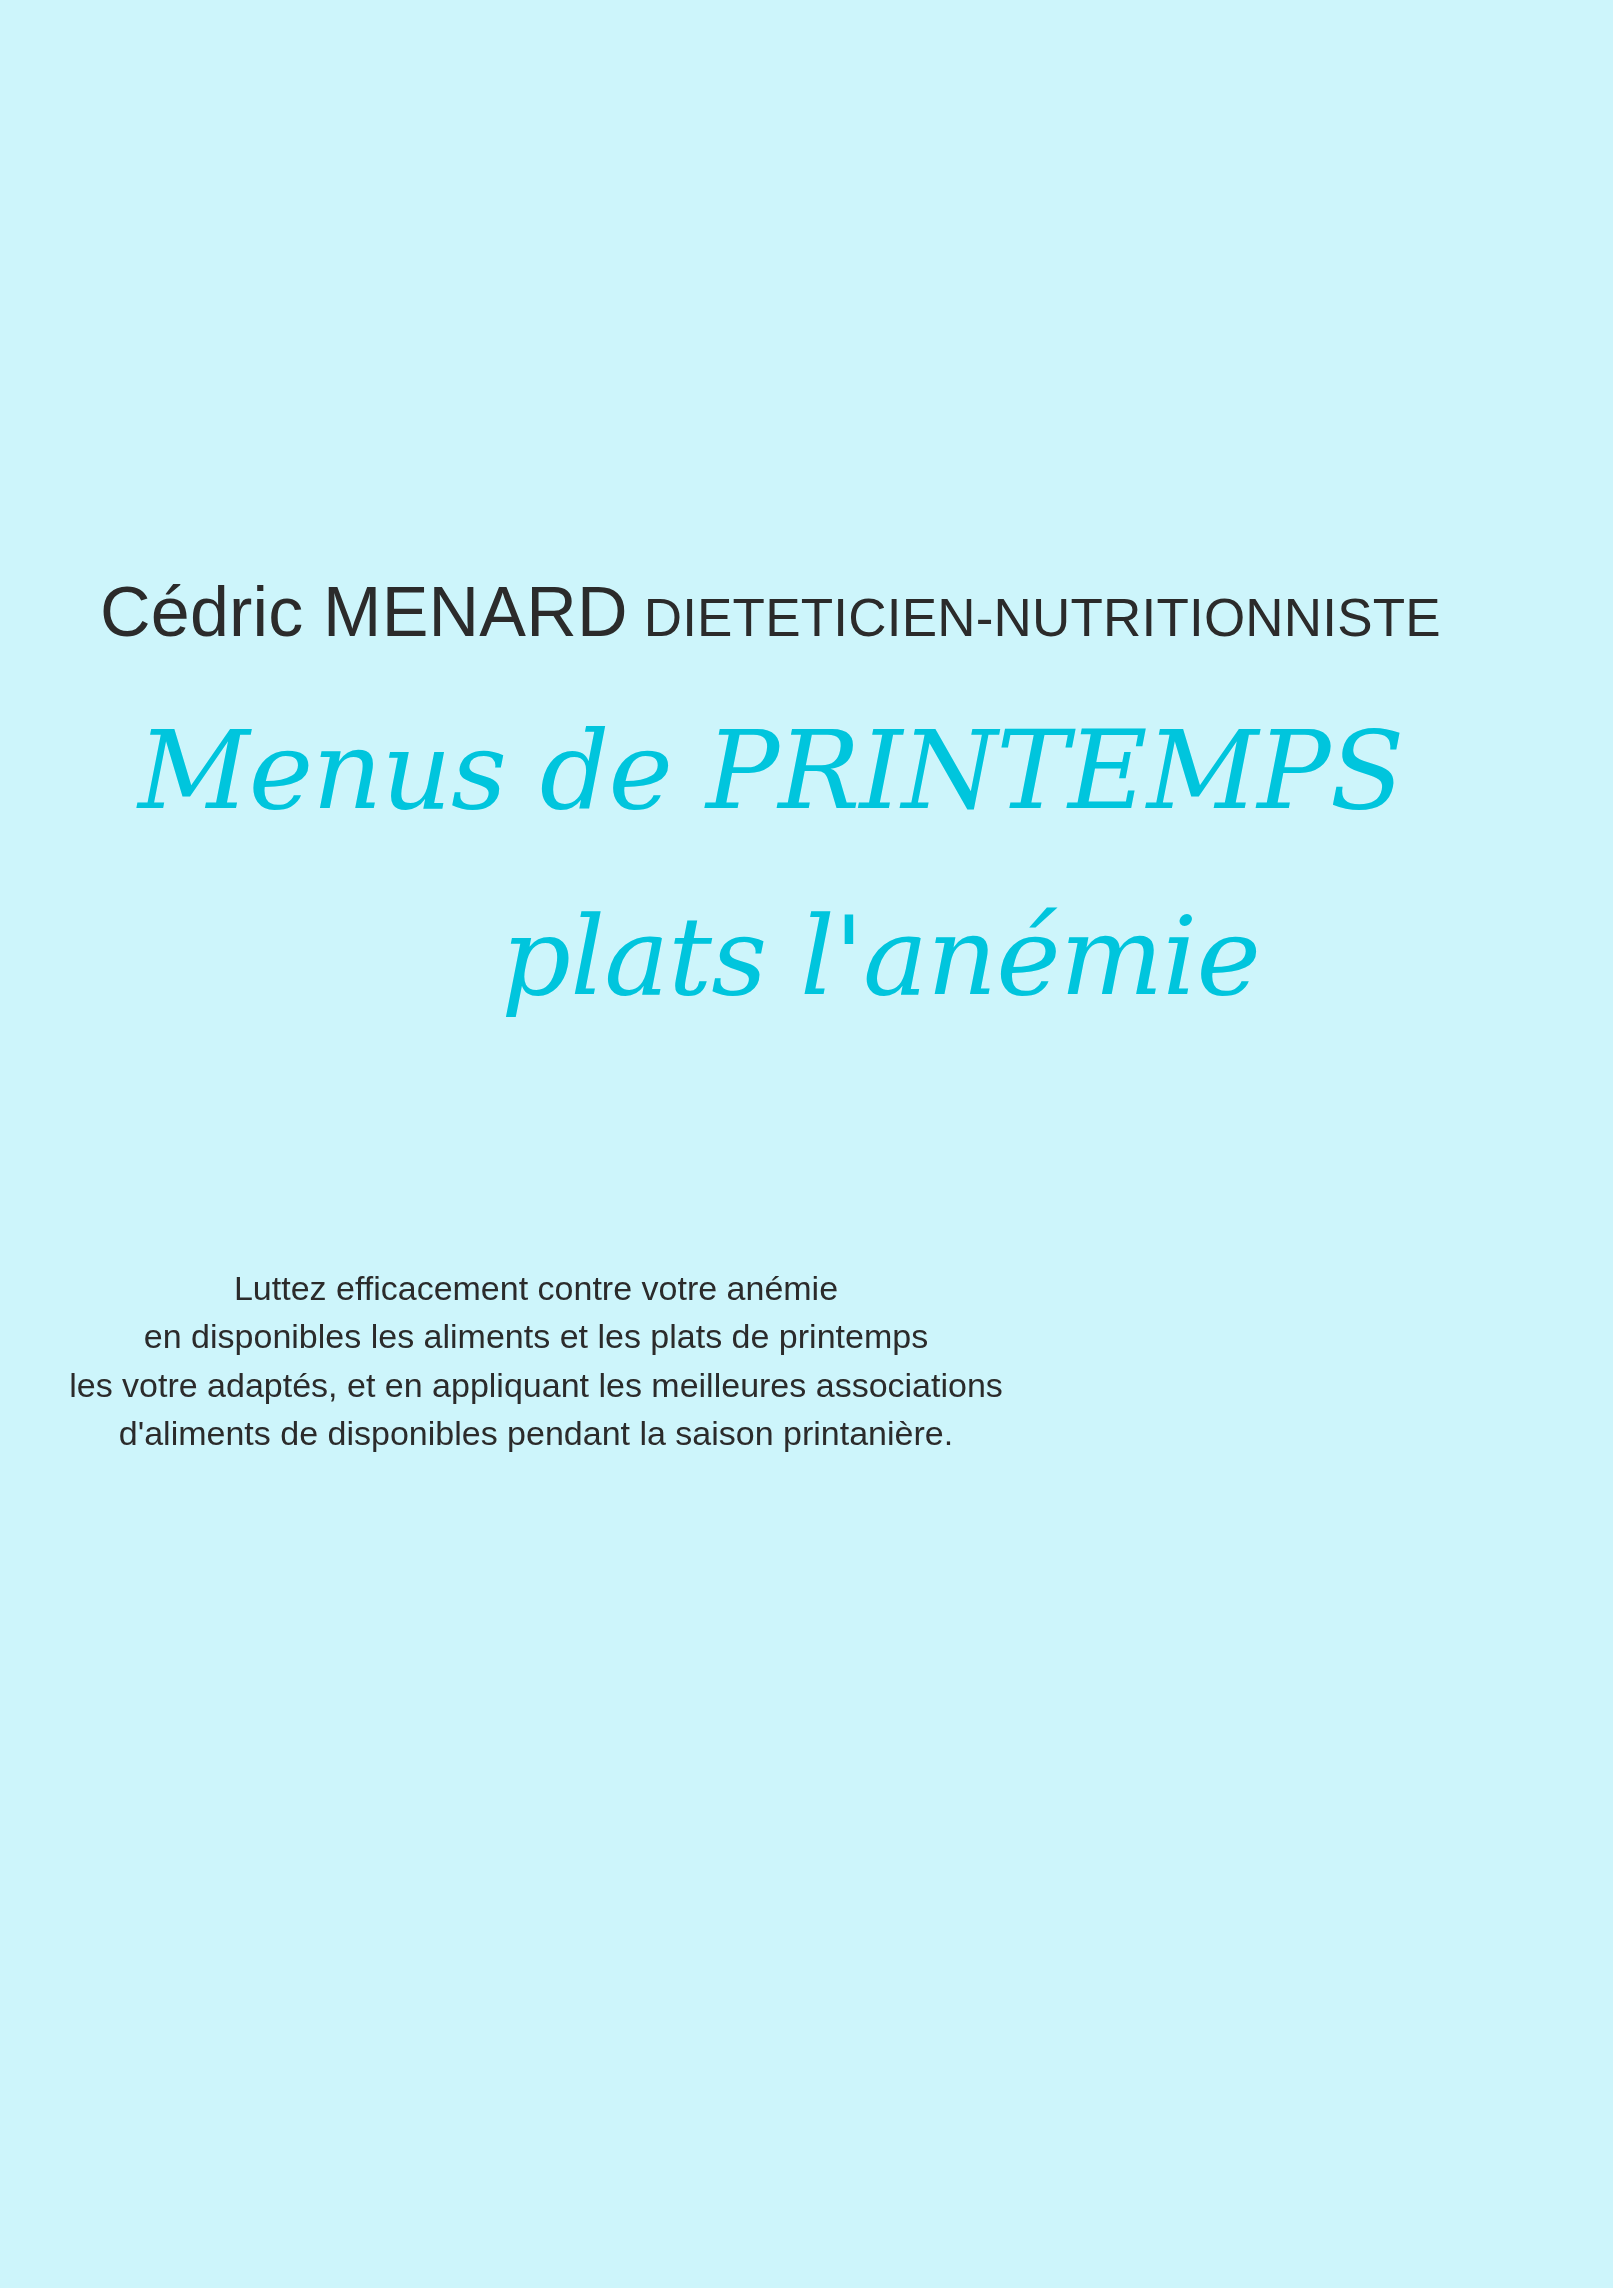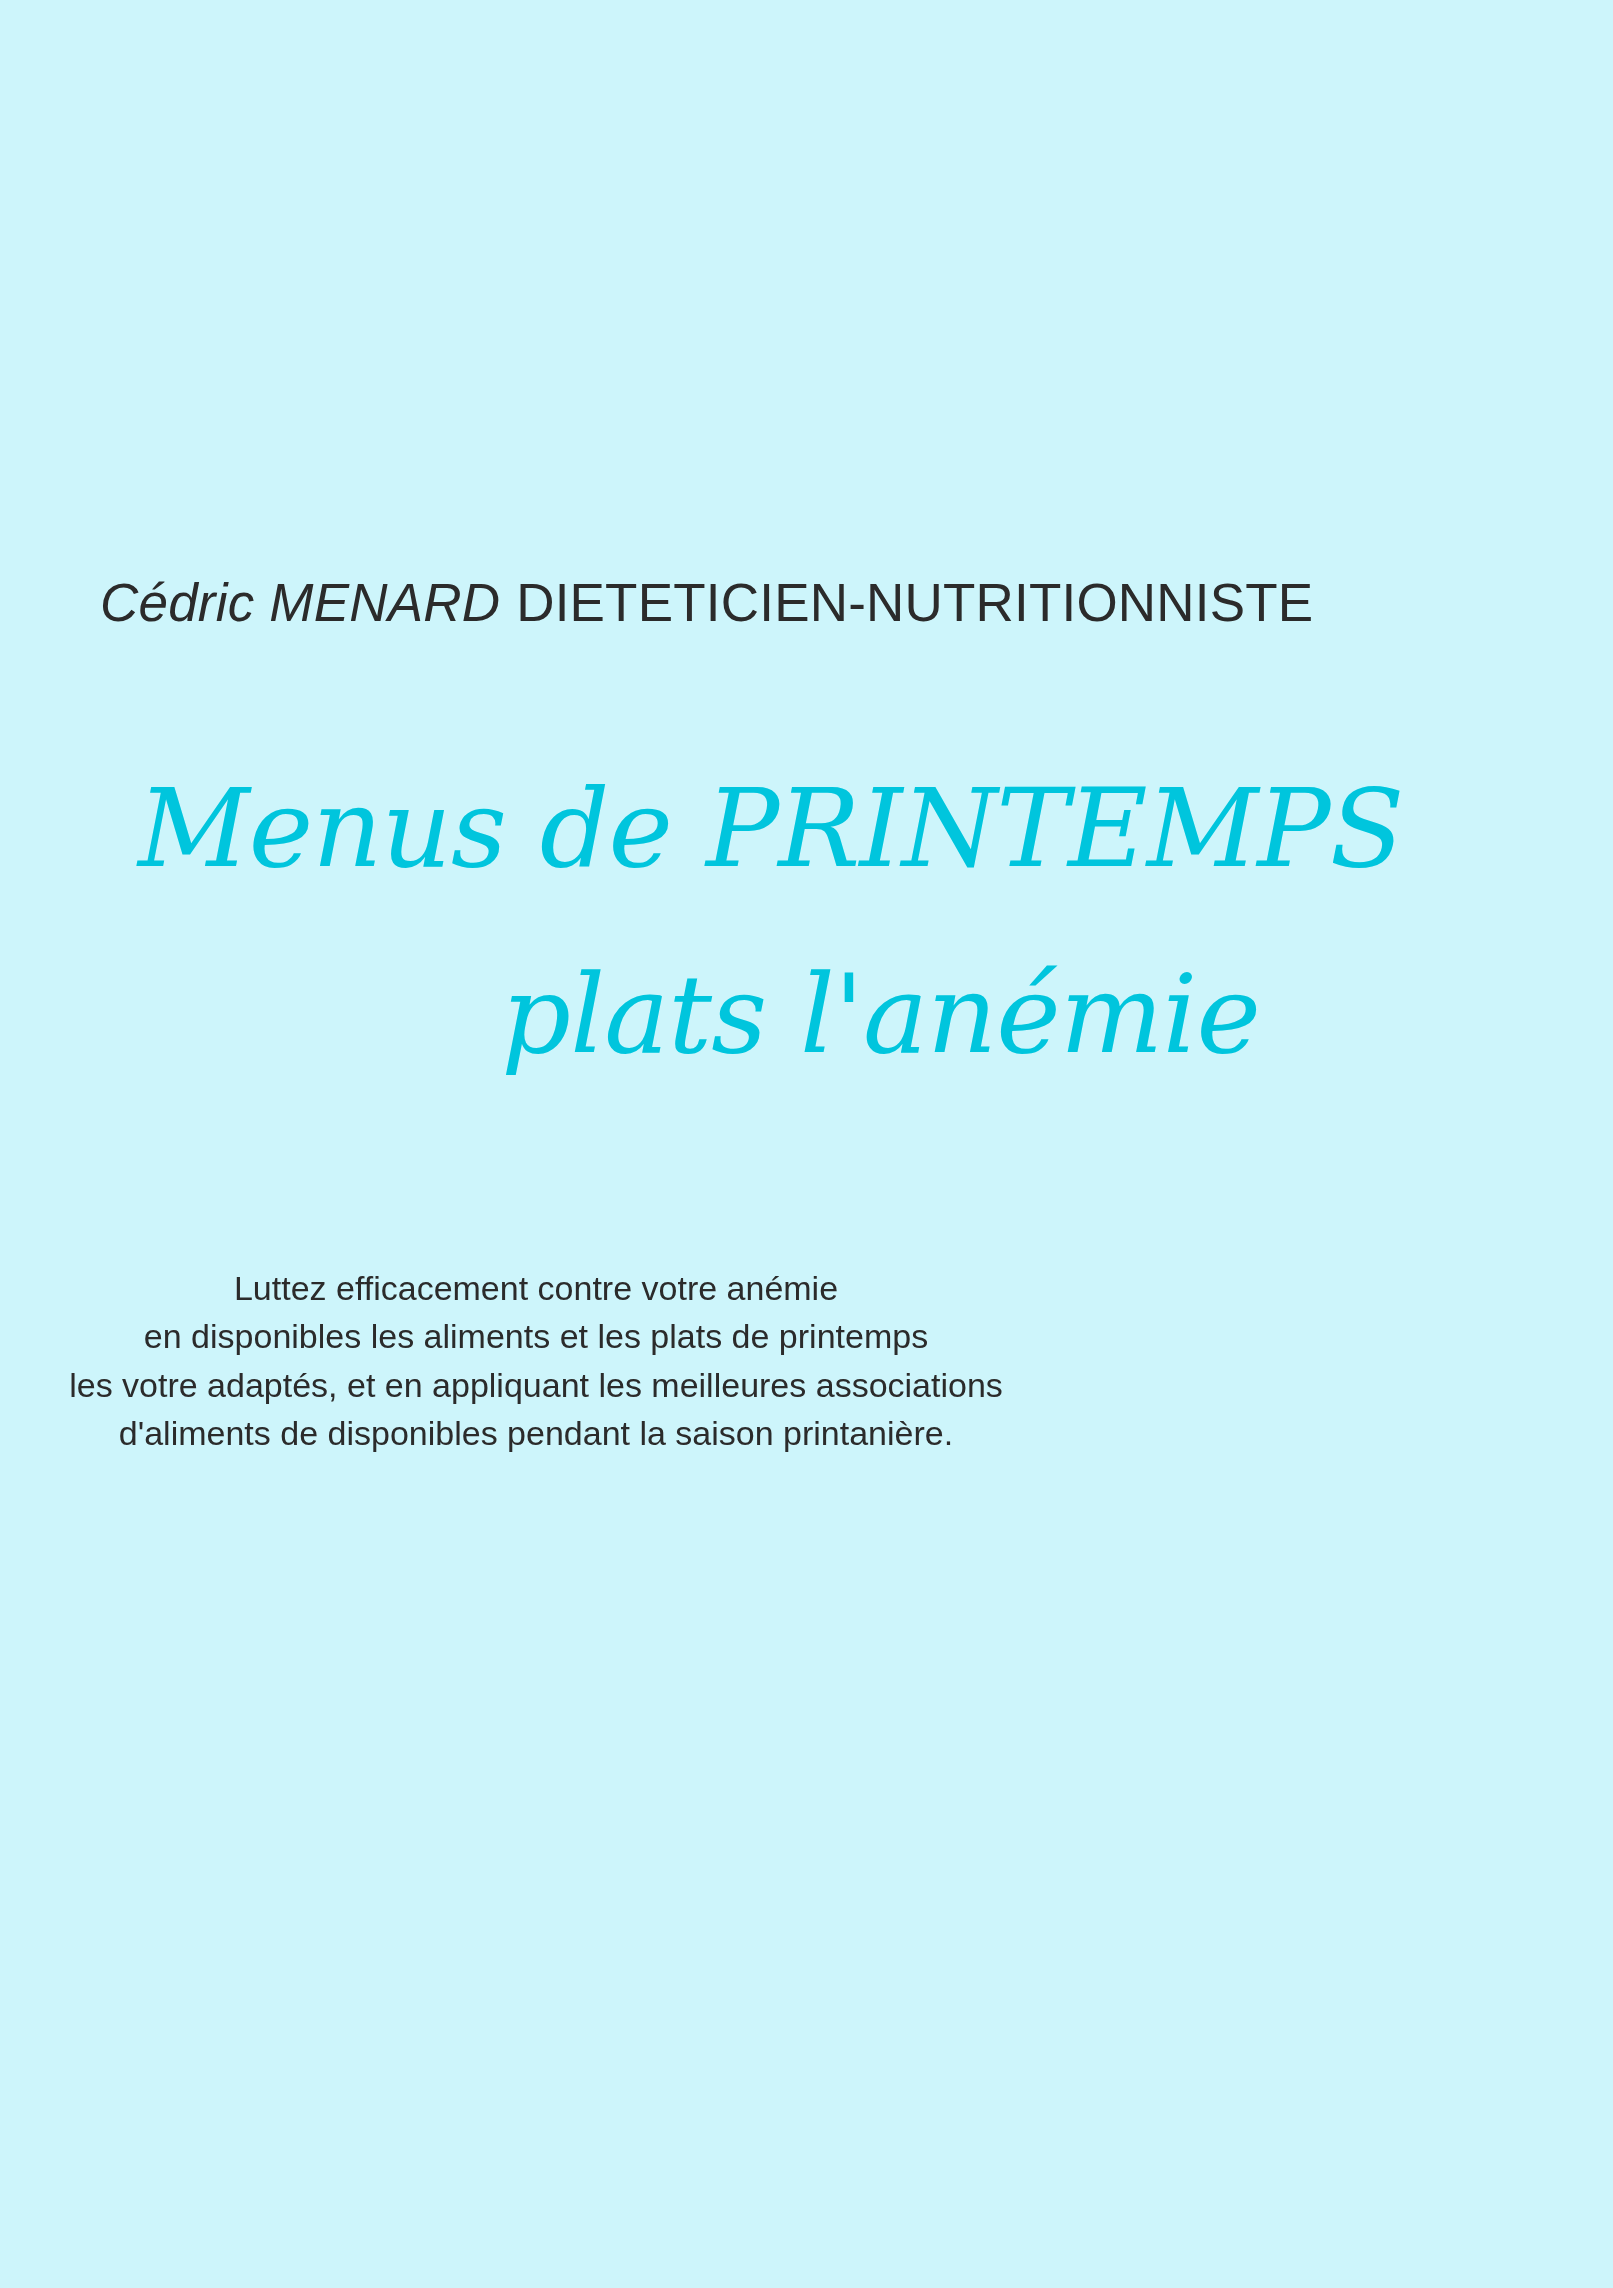--- a/index.html
+++ b/index.html
@@ -25,31 +25,30 @@
     left: 100px;
     top: 572px;
     font-family: "Liberation Sans", sans-serif;
     font-size: 53px;
     font-weight: 400;
     color: #2b2b2b;
     letter-spacing: 0.2px;
     white-space: nowrap;
   }
   .author-line .author-name {
-    font-size: 53px;
-    font-style: italic;
+    font-size: 70px;
   }
   .author-line .author-role {
     font-size: 53px;
     margin-left: 16px;
   }
   .title-block {
     position: absolute;
     left: 0;
-    top: 770px;
+    top: 712px;
     width: 1362px;
   }
   .title-line {
     font-family: "DejaVu Serif", serif;
     font-style: italic;
     color: #00c5dd;
     line-height: 1.08;
     white-space: nowrap;
   }
   .title-line-1 {

